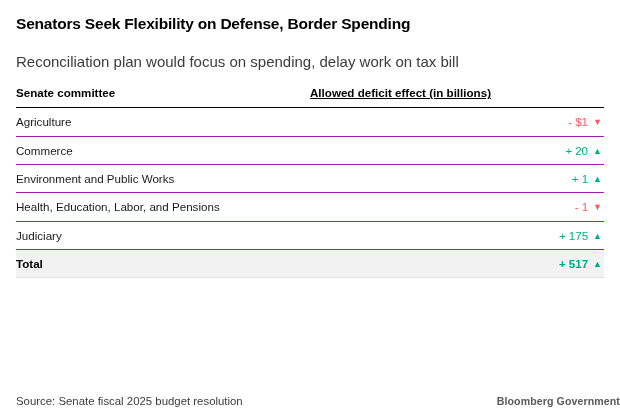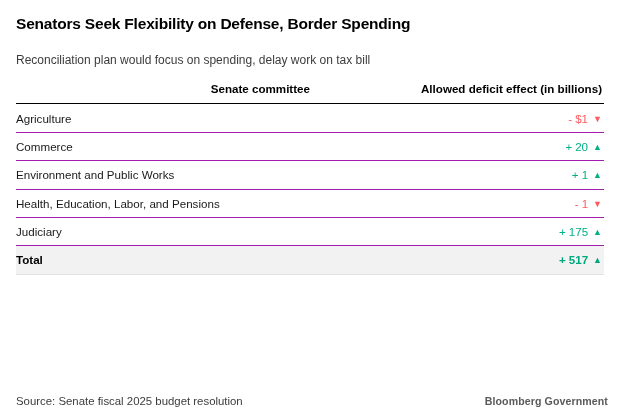--- a/index.html
+++ b/index.html
@@ -23,42 +23,42 @@
   }
   .title {
     font-size: 15.5px;
     font-weight: bold;
     letter-spacing: -0.2px;
     color: #000000;
     line-height: 1.25;
     margin: 0 0 20px 0;
   }
   .subtitle {
-    font-size: 12px;
+    font-size: 15px;
     font-weight: normal;
     color: #3c3c3c;
     line-height: 1.25;
     margin: 12px 0 14px 0;
   }
   table.data {
     width: 100%;
     border-collapse: collapse;
     table-layout: fixed;
   }
   table.data th {
     font-size: 11.6px;
     font-weight: bold;
     color: #000000;
-    text-align: right;
+    text-align: left;
     padding: 0 0 8px 0;
     border-bottom: 1.5px solid #000000;
   }
   table.data th.num {
-    text-align: right;
     padding-right: 2px;
+    text-decoration: underline;
   }
   table.data td {
     font-size: 11.6px;
     color: #1a1a1a;
     padding: 7.2px 0;
     border-bottom: 1px solid #a21caf;
     vertical-align: middle;
   }
   table.data td.num {
     text-align: right;
@@ -89,21 +89,21 @@
     line-height: 1;
     vertical-align: 1px;
   }
   .pos { color: #00b085; }
   .neg { color: #ff5a5f; }
   tr.total .pos { color: #00a87e; }
   .pad-l { padding-left: 1px; }
   .footer {
     position: absolute;
     left: 16px;
-    right: 12px;
+    right: 0;
     bottom: 12px;
     display: flex;
     align-items: flex-end;
     justify-content: space-between;
   }
   .source {
     font-size: 11.4px;
     color: #3c3c3c;
   }
   .brand {

